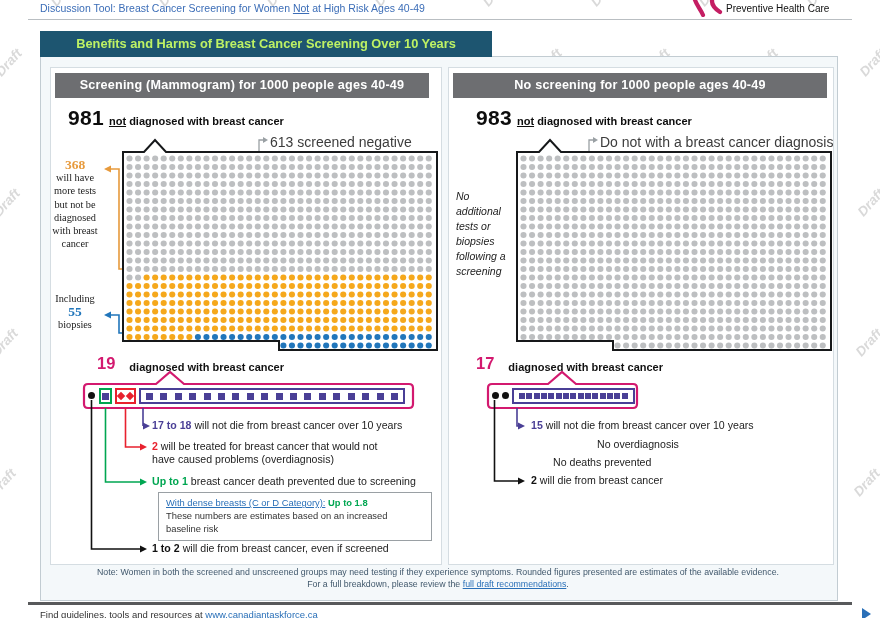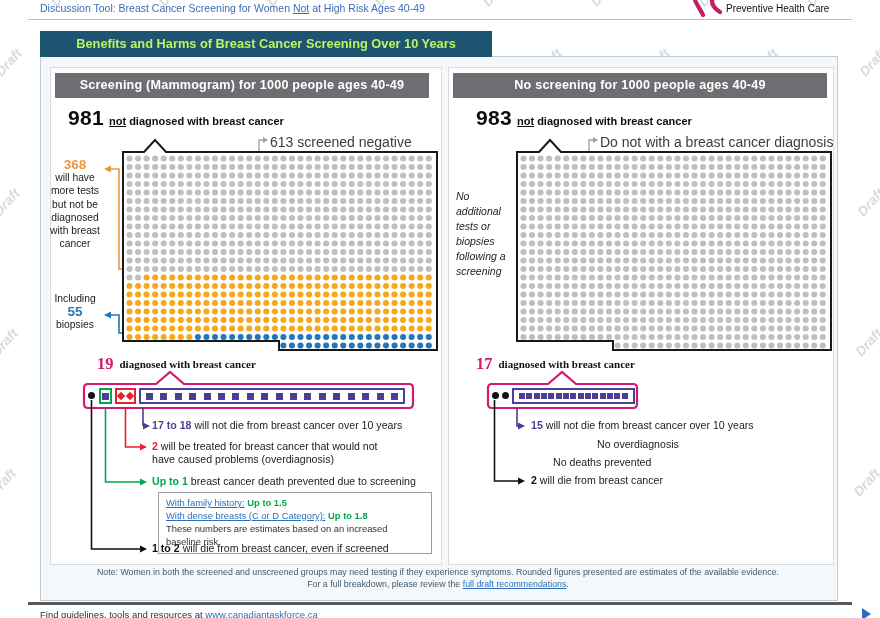--- a/index.html
+++ b/index.html
@@ -19,26 +19,26 @@
           text-align:center;line-height:26px;height:26px;z-index:2;}
   .outer-box{background:#f4f8fa;border:1px solid #c2ccd2;}
   .panel{background:#fff;border:1px solid #d5dde2;}
   .phead{background:#6d6e71;color:#fff;font-weight:bold;font-size:12.6px;
          text-align:center;line-height:25px;height:25px;letter-spacing:.2px;}
   .stat{display:flex;align-items:baseline;gap:5px;}
   .stat .num{font-size:21px;font-weight:800;letter-spacing:.3px;color:#0d0d0d;}
   .stat .rest{font-size:11px;font-weight:bold;color:#0d0d0d;}
   .u{text-decoration:underline;}
   .callout{font-size:14px;color:#3c3c3c;}
-  .sideblock{text-align:center;font-size:10.3px;line-height:13.2px;color:#1a1a1a;}
+  .sideblock{text-align:center;font-size:10.3px;line-height:13.2px;color:#1a1a1a;font-family:Liberation Serif, serif;}
   .pre-line{white-space:pre-line;}
   .orange-num{color:#e79a3c;font-weight:800;font-size:13.5px;}
   .blue-num{color:#2176bb;font-weight:800;font-size:13.5px;}
   .italic-note{font-style:italic;font-size:10.5px;line-height:15px;color:#222;}
-  .diag-title{display:flex;align-items:center;gap:6px;font-family:Liberation Serif, serif;}
+  .diag-title{display:flex;align-items:flex-end;gap:14px;}
   .diag-num{font-size:16.5px;font-weight:800;color:#d3196f;}
   .diag-rest{font-size:11px;font-weight:bold;color:#111;}
   .outcome{font-size:10.6px;color:#222;line-height:13px;}
   .c-purple{color:#4a3f96;} .c-red{color:#e8212e;} .c-green{color:#00a651;} .c-black{color:#111;}
   .bdot{width:7px;height:7px;border-radius:50%;background:#111;}
   .psq{width:7px;height:7px;background:#4a3f96;flex:none;}
   .psq.sm{width:6px;height:6px;}
   .rdi{width:6px;height:6px;background:#e8212e;transform:rotate(45deg);flex:none;}
   .greenbox{border:2px solid #00a651;width:9px;height:12px;background:#fff;
             display:flex;align-items:center;justify-content:center;}
@@ -1895,21 +1895,20 @@
     <path d="M6.5,2 V151 H55" stroke="#111111" stroke-width="1.6" fill="none"></path>
     <path d="M55,147.5 L62,151 L55,154.5 Z" fill="#111111"></path>
   </svg>
 
   <div class="abs z1 outcome" style="left:152px;top:419px;"><b class="c-purple">17 to 18</b> <span>will not die from breast cancer over 10 years</span></div>
   <div class="abs z1 outcome" style="left:152px;top:440px;"><b class="c-red">2</b> <span>will be treated for breast cancer that would not</span></div>
   <div class="abs z1 outcome" style="left:152px;top:453px;">have caused problems (overdiagnosis)</div>
   <div class="abs z1 outcome" style="left:152px;top:475px;"><b class="c-green">Up to 1</b> <span>breast cancer death prevented due to screening</span></div>
 
   <div class="abs z1 riskbox" style="left:158px;top:492px;width:258px;">
-    <div><span class="link">With family history:</span> <span class="greenval">Up to 1.5</span></div>
     <div><span class="link">With dense breasts (C or D Category):</span> <span class="greenval">Up to 1.8</span></div>
     <div>These numbers are estimates based on an increased baseline risk</div>
   </div>
 
   <div class="abs z1 outcome" style="left:152px;top:542px;"><b class="c-black">1 to 2</b> <span>will die from breast cancer, even if screened</span></div>
 
   <div class="abs z1 diag-title" style="left:476px;top:354px;">
     <span class="diag-num">17</span>
     <span class="diag-rest">diagnosed with breast cancer</span>
   </div>

